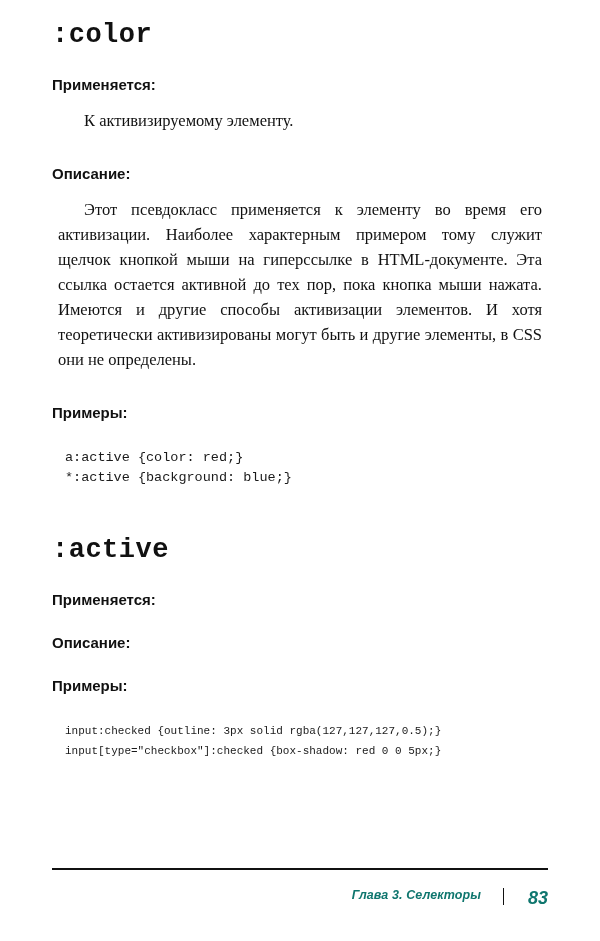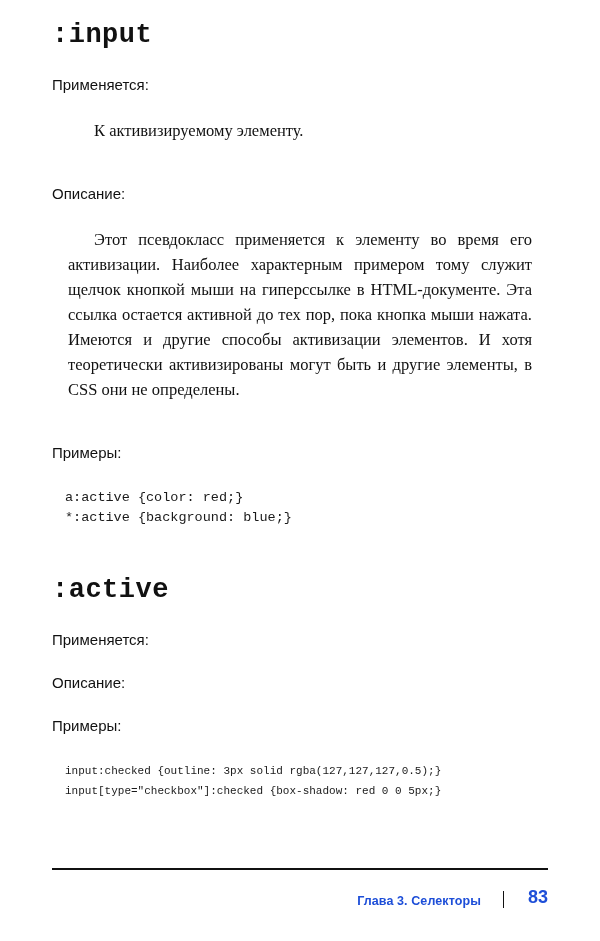--- a/index.html
+++ b/index.html
@@ -39,33 +39,33 @@
     margin: 0;
   }
   .h-active {
     padding-top: 20px;
   }
   .h-checked {
     padding-top: 34px;
   }
   .label {
     font-family: "Liberation Sans", sans-serif;
-    font-weight: normal;
+    font-weight: bold;
     font-size: 15px;
     color: #111;
     margin: 0;
     padding-top: 26px;
   }
   .para {
     font-family: "Liberation Serif", serif;
     font-size: 16.5px;
     line-height: 25px;
     text-align: justify;
     text-indent: 26px;
-    margin: 16px;
+    margin: 6px;
     padding-top: 9px;
     color: #111;
     hyphens: manual;
   }
   .para.single {
     text-align: left;
   }
   .code {
     font-family: "Liberation Mono", monospace;
     font-size: 13.5px;
@@ -88,24 +88,25 @@
   }
   .footer {
     position: absolute;
     left: 52px;
     top: 888px;
     width: 496px;
     height: 20px;
     font-family: "Liberation Sans", sans-serif;
     font-size: 12.5px;
     font-weight: bold;
-    color: #1d4ed8;
+    color: #0f766e;
     display: flex;
-    align-items: flex-end;
+    align-items: flex-start;
     justify-content: flex-end;
+    font-style: italic;
   }
   .footer .chap {
     letter-spacing: 0.1px;
   }
   .footer .sep {
     display: inline-block;
     width: 1px;
     height: 17px;
     background: #111;
     margin: 0 20px 0 22px;
@@ -117,21 +118,21 @@
   }
 </style>
 </head>
 <body>
 
 <div class="page">
 
   <div class="content">
 
     <div class="section">
-      <h1 class="heading-mono h-active">:input</h1>
+      <h1 class="heading-mono h-active">:color</h1>
 
       <p class="label">Применяется:</p>
       <p class="para single">К активизируемому элементу.</p>
 
       <p class="label">Описание:</p>
       <p class="para">Этот псевдокласс применяется к элементу во время его активизации. Наиболее характерным примером тому служит щелчок кнопкой мыши на гиперссылке в HTML-документе. Эта ссылка остается активной до тех пор, пока кнопка мыши нажата. Имеются и другие способы активизации элементов. И хотя теоретически активизированы могут быть и другие элементы, в CSS они не определены.</p>
 
       <p class="label">Примеры:</p>
       <pre class="code">a:active {color: red;}
 *:active {background: blue;}</pre>

